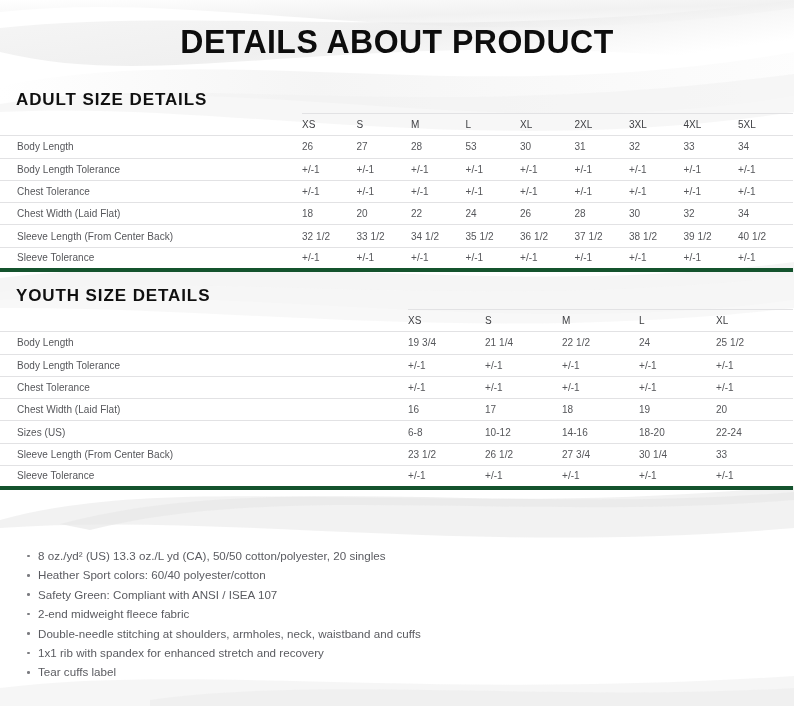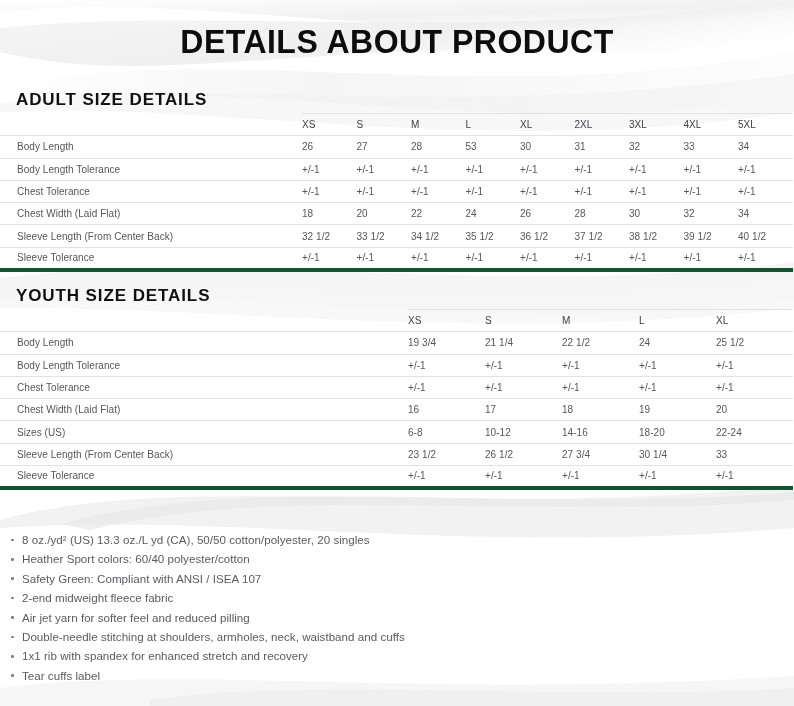--- a/index.html
+++ b/index.html
@@ -113,21 +113,21 @@
   
   #youth-table col.label-col { width: 408px; }
   #youth-table col.size-col  { width: 77px; }
 
   
   #features-list {
     position: absolute;
     left: 0;
     top: 530px;
     width: 600px;
-    margin: 0;
+    margin: 16px;
     padding: 0;
     list-style: none;
   }
   #features-list li {
     position: relative;
     padding-left: 22px;
     font-size: 11.6px;
     line-height: 19.4px;
     color: #5a5b60;
     letter-spacing: 0.02px;
@@ -366,19 +366,18 @@
         <td>+/-1</td>
       </tr>
     </tbody>
   </table>
 
   <ul id="features-list">
     <li>8 oz./yd² (US) 13.3 oz./L yd (CA), 50/50 cotton/polyester, 20 singles</li>
     <li>Heather Sport colors: 60/40 polyester/cotton</li>
     <li>Safety Green: Compliant with ANSI / ISEA 107</li>
     <li>2-end midweight fleece fabric</li>
-    <li>Air jet yarn for softer feel and reduced pilling</li>
     <li>Double-needle stitching at shoulders, armholes, neck, waistband and cuffs</li>
     <li>1x1 rib with spandex for enhanced stretch and recovery</li>
     <li>Tear cuffs label</li>
   </ul>
 
 </div>
 
 </body></html>

